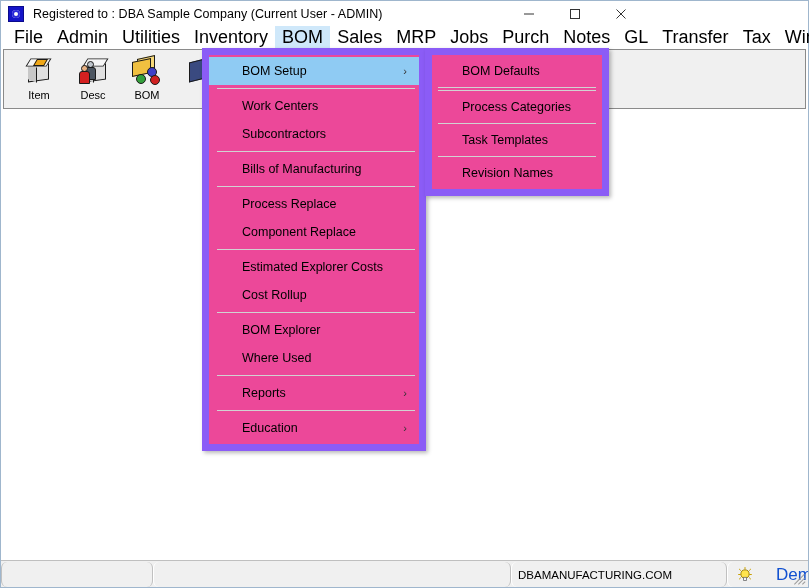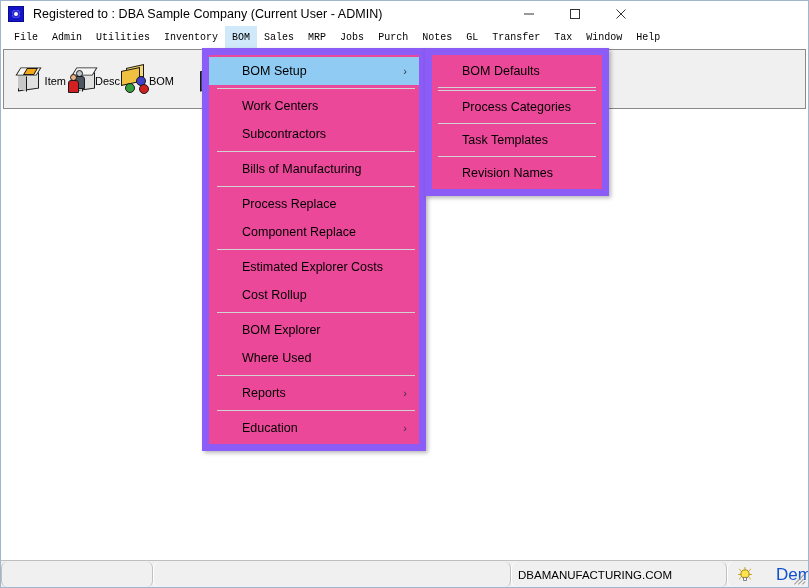--- a/index.html
+++ b/index.html
@@ -82,22 +82,21 @@
   #menu-bar {
     position: absolute;
     left: 0; top: 25px;
     width: 807px;
     height: 23px;
     background: #ffffff;
     display: flex;
     align-items: stretch;
     padding-left: 6px;
     box-sizing: border-box;
-    font-size: 10px;
-    font-family: Liberation Mono, monospace;
+    font-size: 18px;
   }
   .menu-bar-item {
     display: flex;
     align-items: center;
     padding: 0 7px;
     color: #000000;
     white-space: nowrap;
     cursor: default;
     height: 23px;
     box-sizing: border-box;
@@ -119,22 +118,23 @@
   #toolbar-inner {
     display: flex;
     align-items: flex-start;
     padding-left: 8px;
     padding-top: 4px;
   }
   .tool-btn {
     width: 54px;
     height: 52px;
     display: flex;
+    flex-direction: column;
     align-items: center;
-    justify-content: flex-end;
+    justify-content: flex-start;
     cursor: default;
     background: transparent;
     border: 0;
     padding: 0;
   }
   .tool-icon {
     width: 32px;
     height: 32px;
     position: relative;
     margin-top: 2px;

